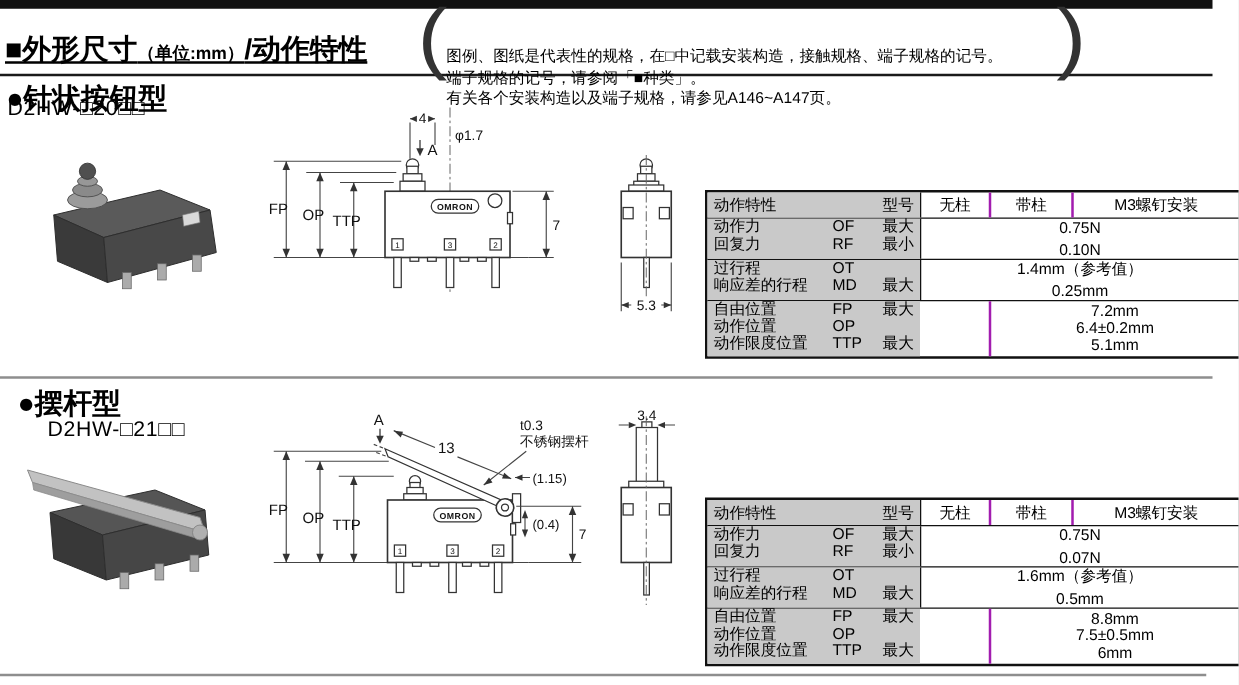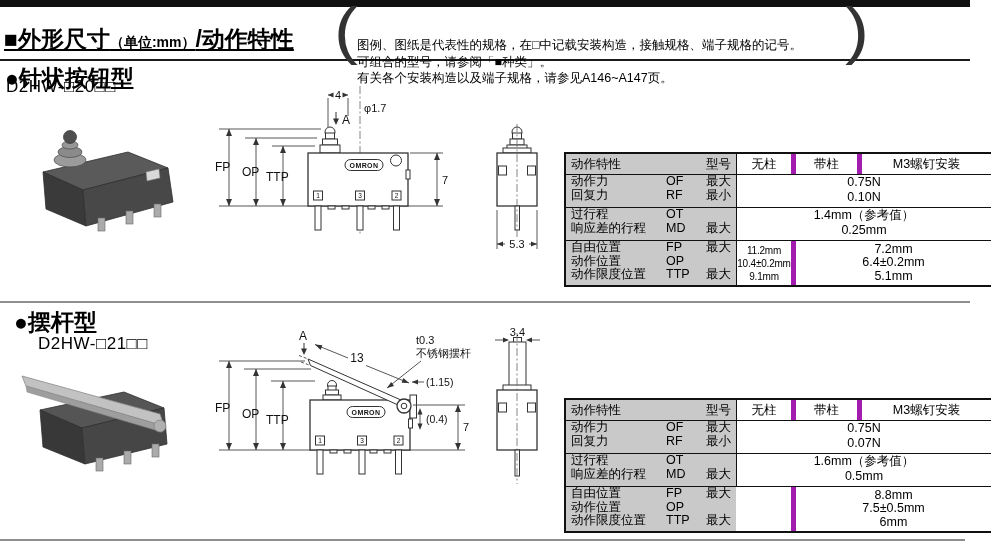--- a/index.html
+++ b/index.html
@@ -17,25 +17,25 @@
   .divider{left:0;top:301px;width:970px;height:2px;background:#8e8e8e;}
   .bottomline{left:0;top:539px;width:965px;height:2px;background:#8e8e8e;}
 
   
   .spec-table{left:564px;width:429px;border:2px solid #111;background:#fff;font-size:12.5px;box-sizing:border-box;}
   .trow{display:grid;grid-template-columns:170px 55px 66px 1fr;border-top:1.5px solid #111;}
   .trow.thead{border-top:0;}
   .corner{grid-column:1;background:#c9c9c9;display:flex;justify-content:space-between;align-items:center;padding:0 5px;}
   .chead{display:flex;align-items:center;justify-content:center;}
   .bl15{border-left:1.5px solid #111;}
-  .bl1{border-left:5px solid #a21caf;}
+  .bl1{border-left:2px solid #a21caf;}
   .lab{grid-column:1;background:#c9c9c9;display:flex;flex-direction:column;justify-content:flex-start;padding:0 5px;}
   .ln{display:grid;grid-template-columns:1fr 35px 30px;align-items:center;line-height:13.5px;}
   .ln .ql{text-align:right;}
-  .vspan{grid-column:2/5;display:flex;flex-direction:column;justify-content:flex-start;align-items:center;line-height:14.5px;}
+  .vspan{grid-column:2/5;display:flex;flex-direction:column;justify-content:space-between;align-items:center;line-height:14.5px;}
   .vcol1{grid-column:2;display:flex;flex-direction:column;justify-content:center;align-items:center;
          font-size:10px;letter-spacing:-0.2px;line-height:13px;}
   .vcol23{grid-column:3/5;display:flex;flex-direction:column;justify-content:center;align-items:center;line-height:13.5px;}
 
   
   svg text{font-family:"Liberation Sans","DejaVu Sans",sans-serif;fill:#111;}
   .t12{font-size:12px;} .t11{font-size:11px;} .t10{font-size:10.5px;} .t65{font-size:6.5px;}
   .tbrand{font-size:7px;font-weight:bold;letter-spacing:0.4px;}
   .mid{text-anchor:middle;}
   .dl{stroke:#444;stroke-width:0.9;fill:none;}
@@ -54,21 +54,21 @@
   <div class="abs topbar"></div>
 
   <div class="abs title">
     <span>■外形尺寸</span><span class="unit">（单位:mm）</span><span>/动作特性</span>
   </div>
   <div class="abs title-rule"></div>
 
   <span class="paren" style="left:334px;top:-2px;">(</span>
   <div class="abs note">
     <div>图例、图纸是代表性的规格，在□中记载安装构造，接触规格、端子规格的记号。</div>
-    <div>可组合的型号，请参阅「■种类」。</div>
+    <div>端子规格的记号，请参阅「■种类」。</div>
     <div>有关各个安装构造以及端子规格，请参见A146~A147页。</div>
   </div>
   <span class="paren" style="left:845px;top:-2px;">)</span>
 
   <div class="abs sec-heading" style="left:5px;top:63px;">●针状按钮型</div>
   <div class="abs sec-model" style="left:6px;top:77px;">D2HW-□20□□</div>
 
   <svg class="abs" style="left:18px;top:110px;" width="170" height="122" viewBox="0 0 170 122">
     <g>
       <polygon points="25,62 110,42 150,58 65,80" fill="#5a5a5a" stroke="#2e2e2e" stroke-width="0.8"></polygon>
@@ -232,25 +232,20 @@
             <span>动作位置</span>
             <span class="cd">OP</span>
             <span class="ql"></span>
           </div>
         <div class="ln">
             <span>动作限度位置</span>
             <span class="cd">TTP</span>
             <span class="ql">最大</span>
           </div>
       </div>
-      <div class="vcol1 bl15">
-        <div>11.2mm</div>
-        <div>10.4±0.2mm</div>
-        <div>9.1mm</div>
-      </div>
       <div class="vcol23 bl1">
         <div>7.2mm</div>
         <div>6.4±0.2mm</div>
         <div>5.1mm</div>
       </div>
     </div>
   </div>
 
   <div class="abs divider"></div>
 

